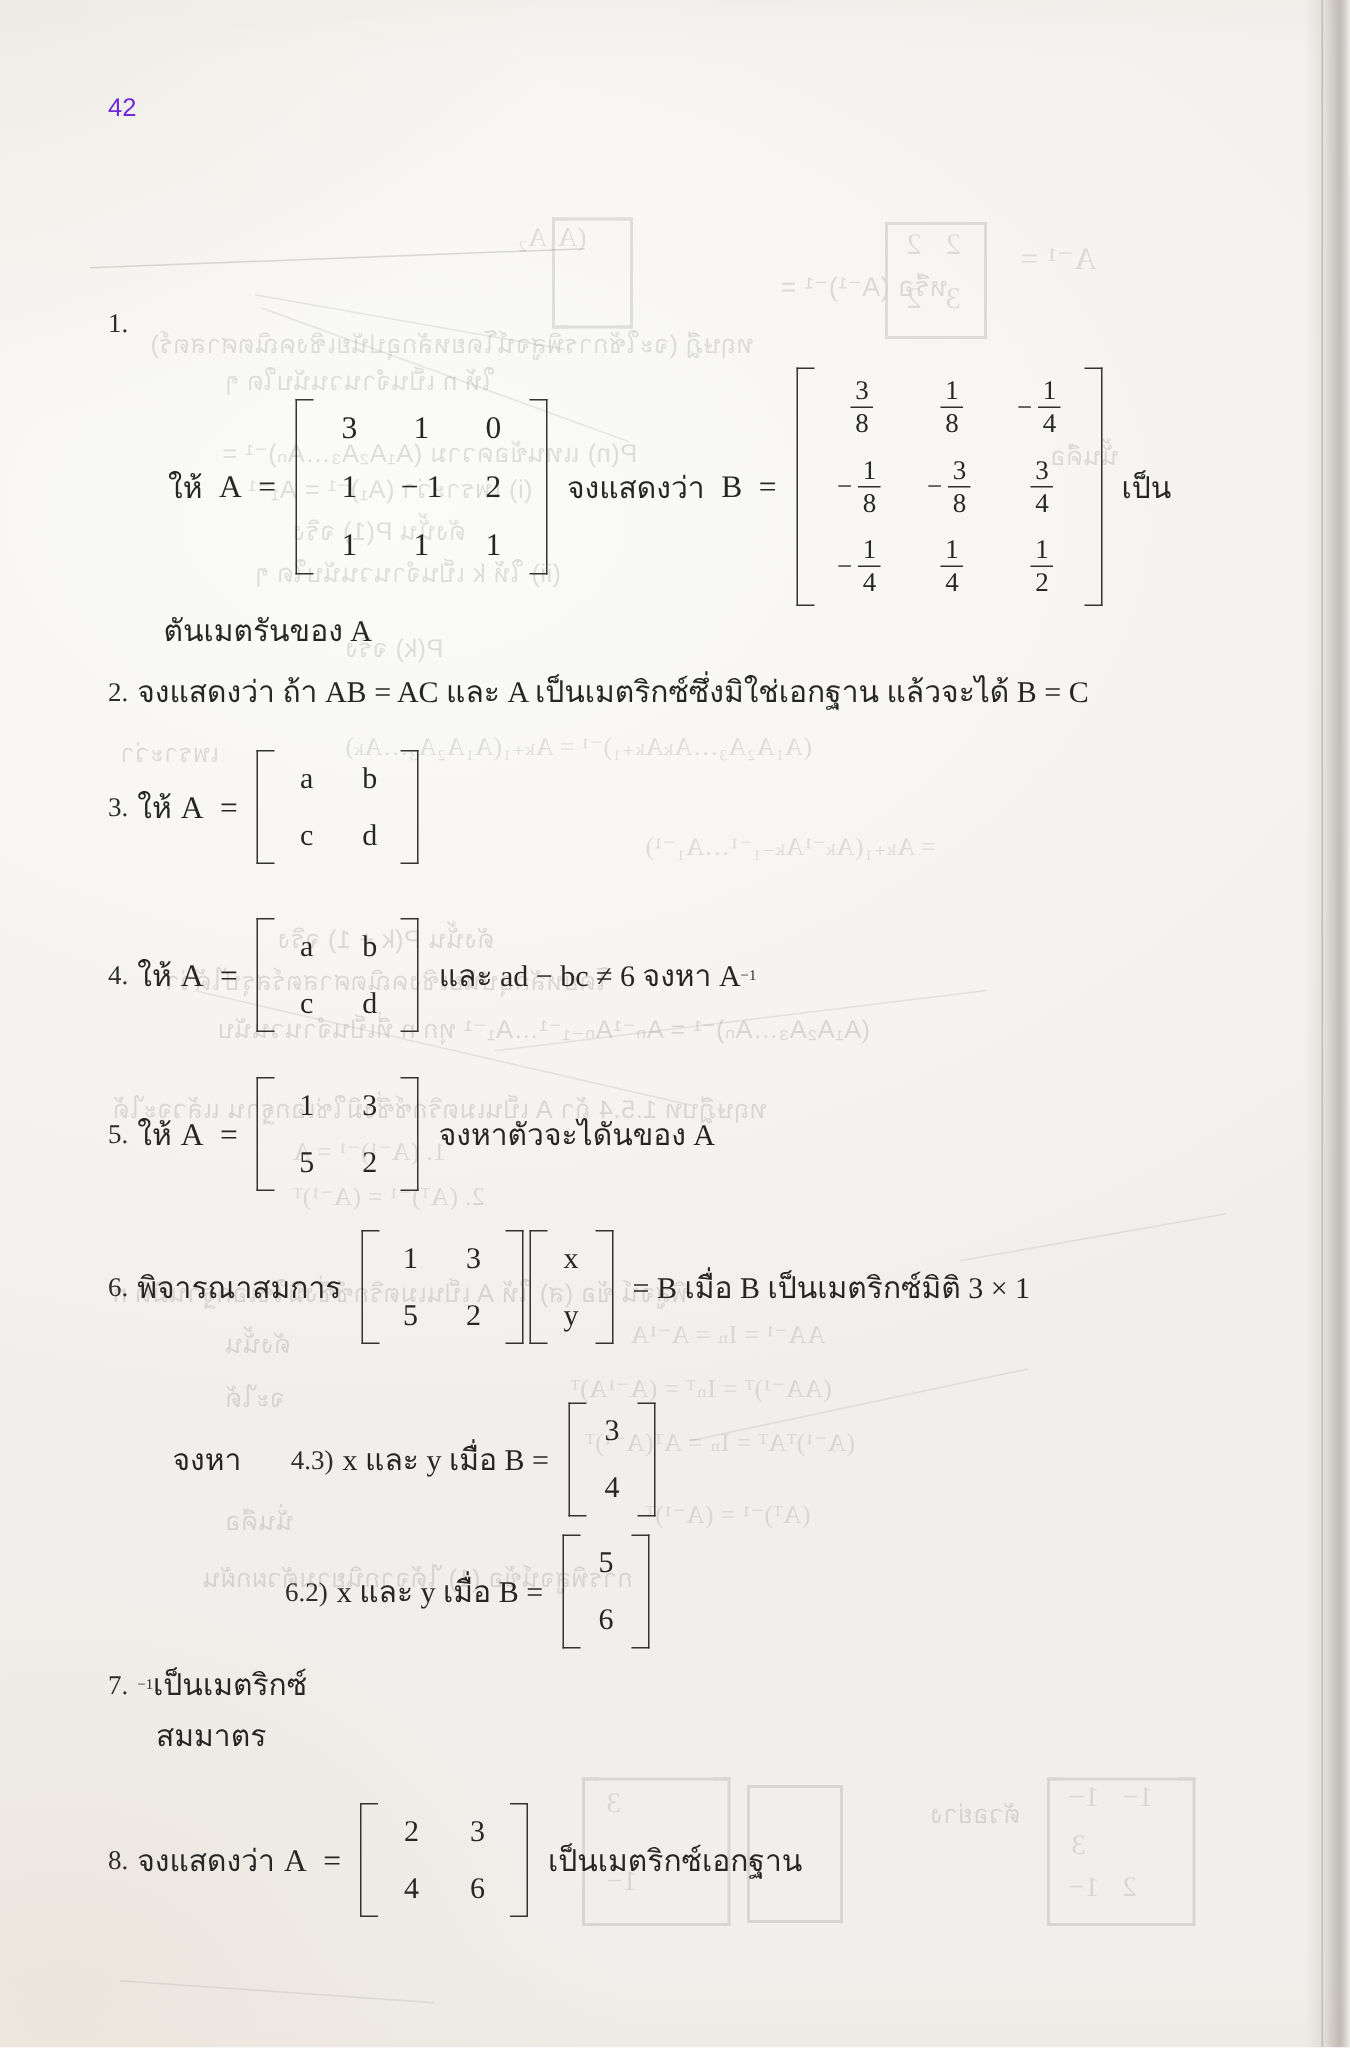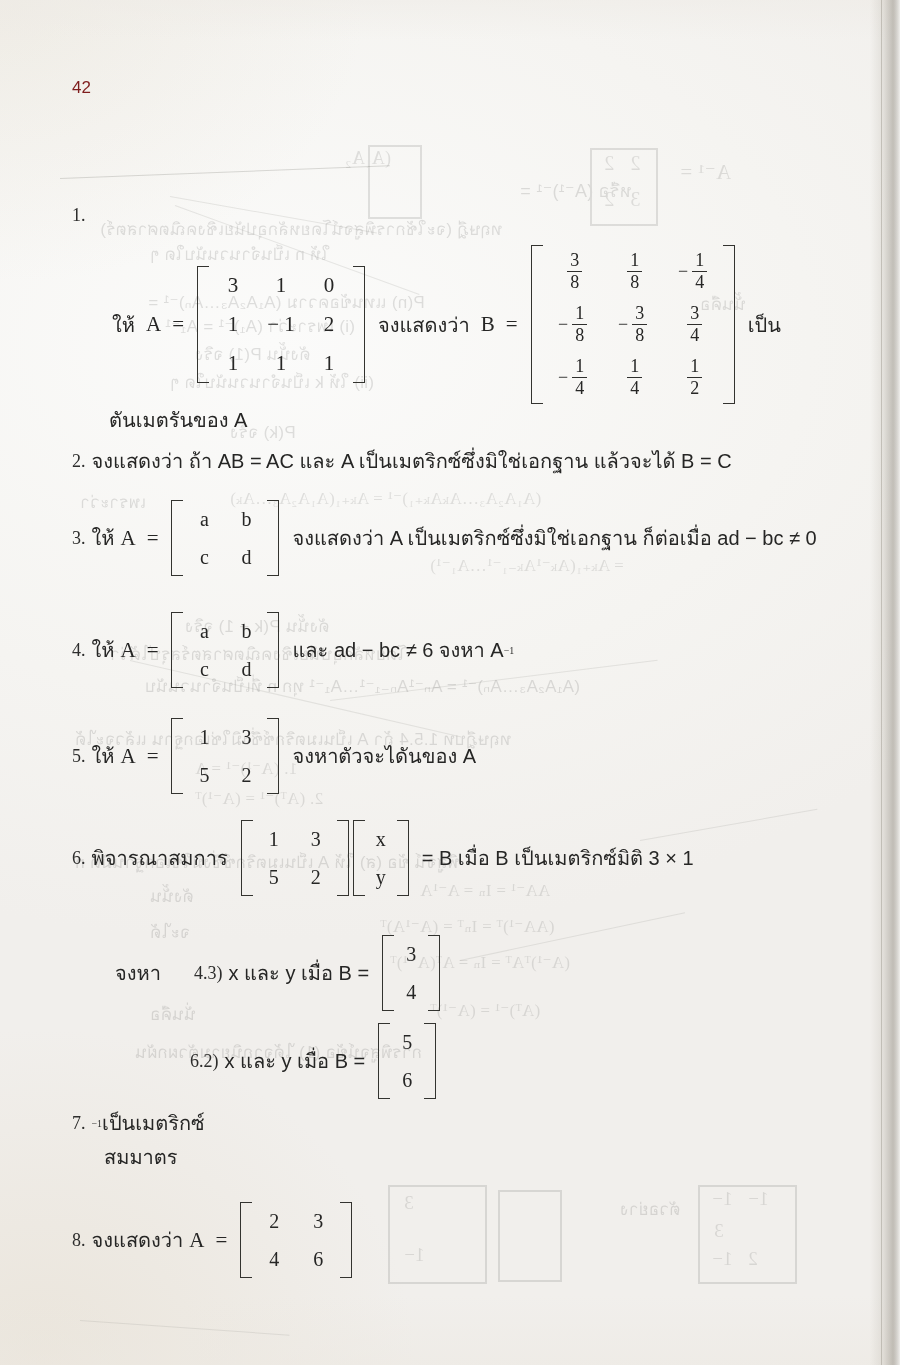--- a/index.html
+++ b/index.html
@@ -114,23 +114,22 @@
     position: absolute;
     inset: 0;
     color: #2c2c2b;
   }
 
   .page-number {
     position: absolute;
     left: 72px;
     top: 62px;
     font-size: 17px;
-    color: #7f1d1d;
+    color: #6d28d9;
     font-family: "Liberation Sans", "DejaVu Sans", sans-serif;
-    margin-top: 16px;
   }
 
   .exercise-title {
     position: absolute;
     left: 0; right: 0;
     top: 141px;
     text-align: center;
     font-size: 25px;
     font-weight: bold;
     color: #232322;
@@ -144,21 +143,21 @@
     align-items: center;
     white-space: nowrap;
   }
 
   .num {
     font-family: "Liberation Serif", "DejaVu Serif", serif;
     font-size: 18px;
     color: #2d2d2c;
   }
   .thai {
-    font-family: Liberation Sans, sans-serif;
+    font-family: Liberation Serif, serif;
     font-size: 20px;
     color: #262625;
   }
   .math {
     font-family: "Liberation Serif", "DejaVu Serif", serif;
     font-size: 21px;
     color: #262625;
   }
   .sp-s { display: inline-block; width: 6px; }
   .sp-m { display: inline-block; width: 11px; }
@@ -440,21 +439,20 @@
         <span class="brk l"></span>
         <span class="mgrid" style="grid-template-columns:repeat(2, 42px); font-size:20px;">
           <span class="mcell" style="height:38px;">a</span>
           <span class="mcell" style="height:38px;">b</span>
           <span class="mcell" style="height:38px;">c</span>
           <span class="mcell" style="height:38px;">d</span>
         </span>
         <span class="brk r"></span>
       </span>
       <span class="sp-m"></span>
-      <span class="thai">จงแสดงว่า A เป็นเมตริกซ์ซึ่งมิใช่เอกฐาน  ก็ต่อเมื่อ  ad − bc ≠ 0</span>
     </div>
 
     <div class="row" style="left:72px; top:612px;">
       <span class="num">4.</span>
       <span class="sp-s"></span>
       <span class="thai">ให้</span>
       <span class="sp-s"></span>
       <span class="math">A</span>
       <span class="sp-m"></span>
       <span class="math">=</span>
@@ -579,20 +577,21 @@
         <span class="brk l"></span>
         <span class="mgrid" style="grid-template-columns:repeat(2, 44px); font-size:20px;">
           <span class="mcell" style="height:38px;">2</span>
           <span class="mcell" style="height:38px;">3</span>
           <span class="mcell" style="height:38px;">4</span>
           <span class="mcell" style="height:38px;">6</span>
         </span>
         <span class="brk r"></span>
       </span>
       <span class="sp-m"></span>
+      <span class="thai">เป็นเมตริกซ์เอกฐาน</span>
     </div>
 
   </div>
 
   <div class="edge-shadow"></div>
   <div class="edge-line"></div>
   <div class="edge-white"></div>
 </div>
 
 </body></html>

